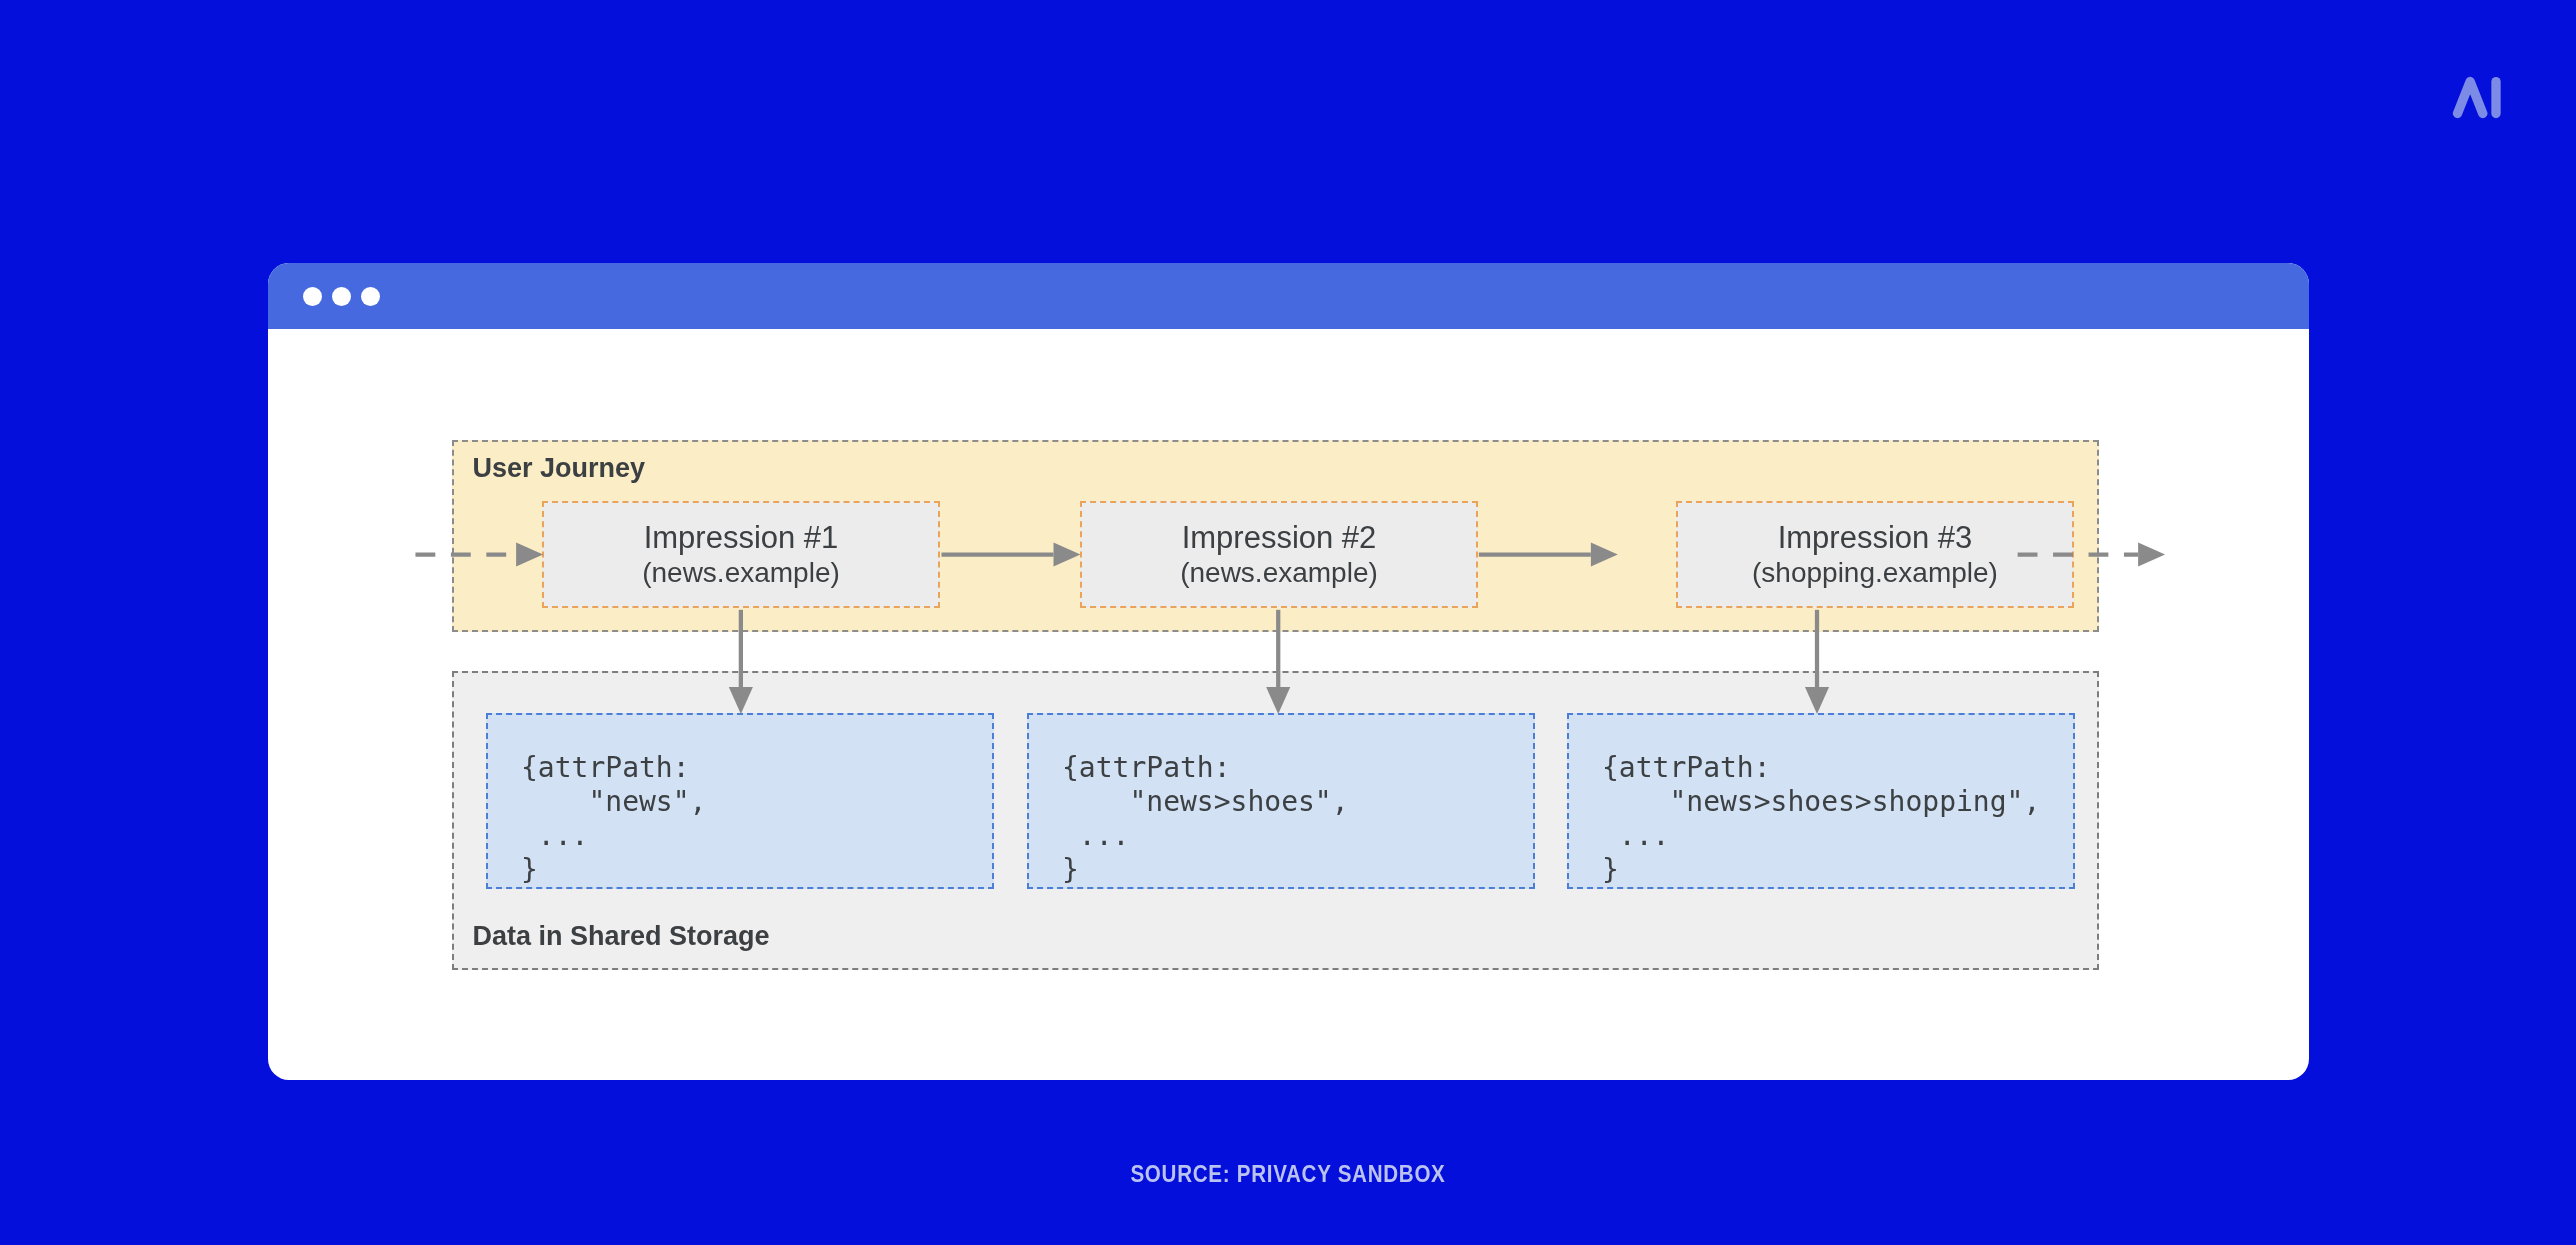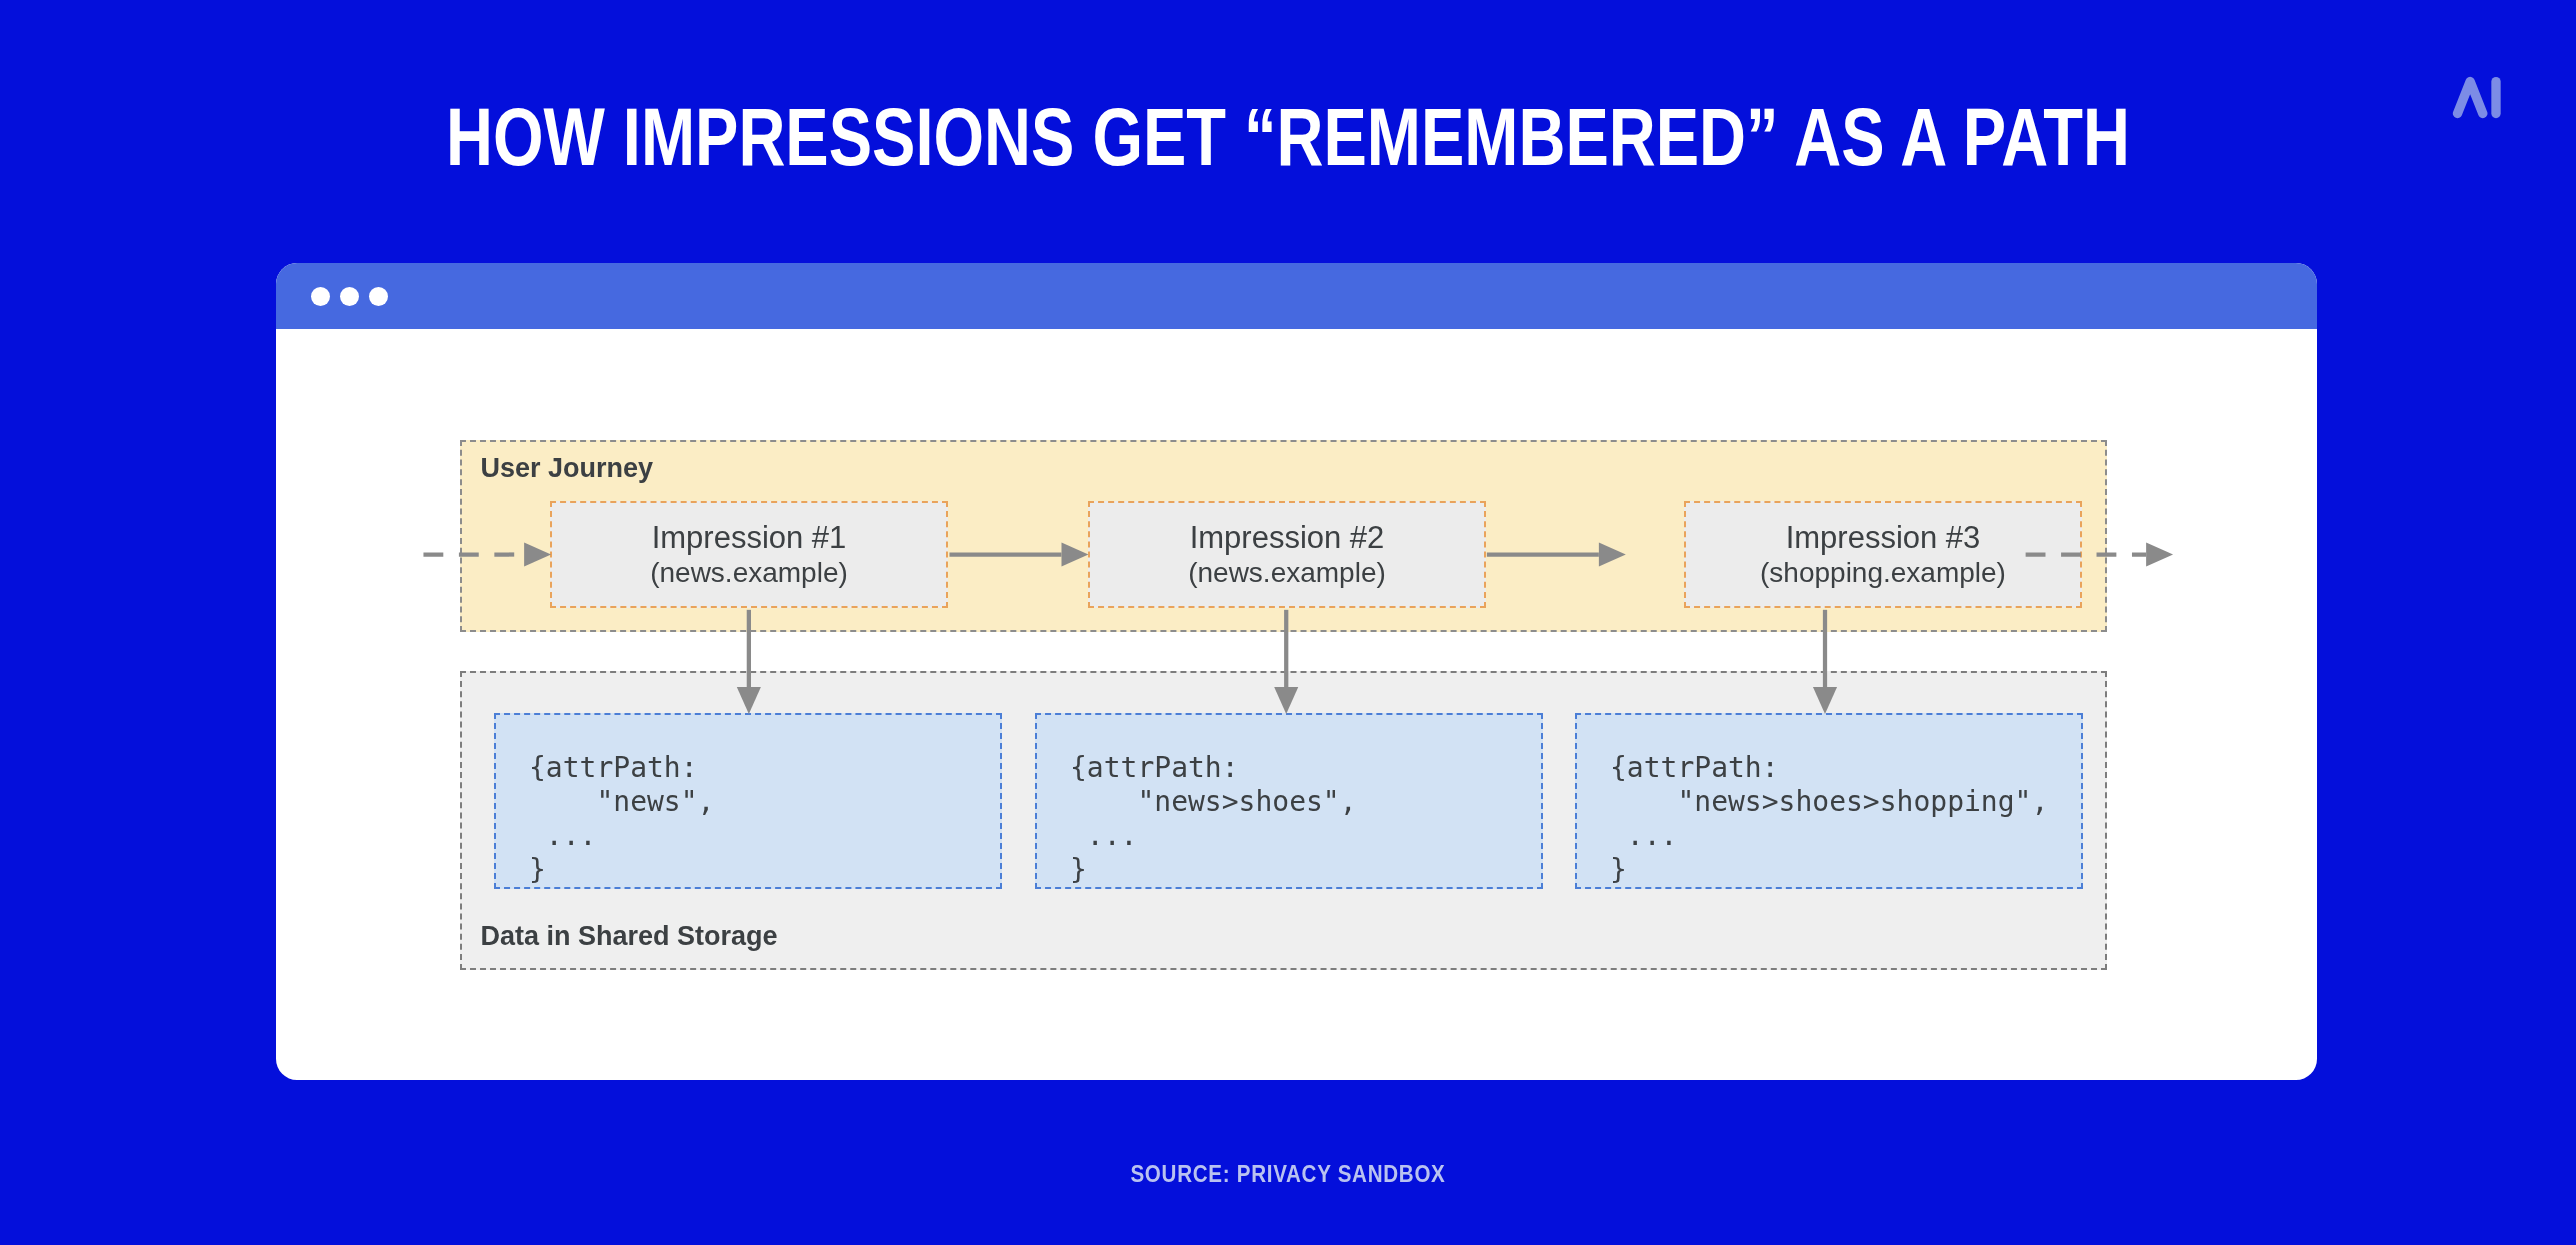--- a/index.html
+++ b/index.html
@@ -29,21 +29,21 @@
     transform-origin:center top;
     white-space:nowrap;
   }
   .logo{
     position:absolute;top:74px;right:69px;width:55px;height:47px;
   }
 
   
   .window{
     position:absolute;left:268px;top:263px;width:2041px;height:817px;
-    background:var(--window);border-radius:21px;overflow:hidden;margin-left:8px;
+    background:var(--window);border-radius:21px;overflow:hidden;
   }
   .titlebar{
     position:absolute;left:0;top:0;width:100%;height:66px;
     background:var(--titlebar);
     display:flex;align-items:center;
   }
   .dots{display:flex;gap:10px;padding-left:35px;}
   .dot{width:19px;height:19px;border-radius:50%;background:#FFFFFF;}
 
   
@@ -102,23 +102,20 @@
     display:inline-block;color:var(--source);
     font-size:20.6px;font-weight:bold;letter-spacing:0.7px;
     transform:scaleY(1.18);transform-origin:center top;
   }
 </style>
 </head>
 <body>
 
 <div class="slide">
 
-  <div class="title-wrap">
-    <div class="title">HOW IMPRESSIONS GET “REMEMBERED” AS A PATH</div>
-  </div>
 
   <svg class="logo" viewBox="0 0 100 82">
     <path d="M10 70 L33 12 L56 70" fill="none" stroke="var(--logo)" stroke-width="17" stroke-linecap="round" stroke-linejoin="round"></path>
     <line x1="80" y1="12" x2="80" y2="70" stroke="var(--logo)" stroke-width="17" stroke-linecap="round"></line>
   </svg>
 
   <div class="window">
 
     <div class="titlebar">
       <div class="dots">

